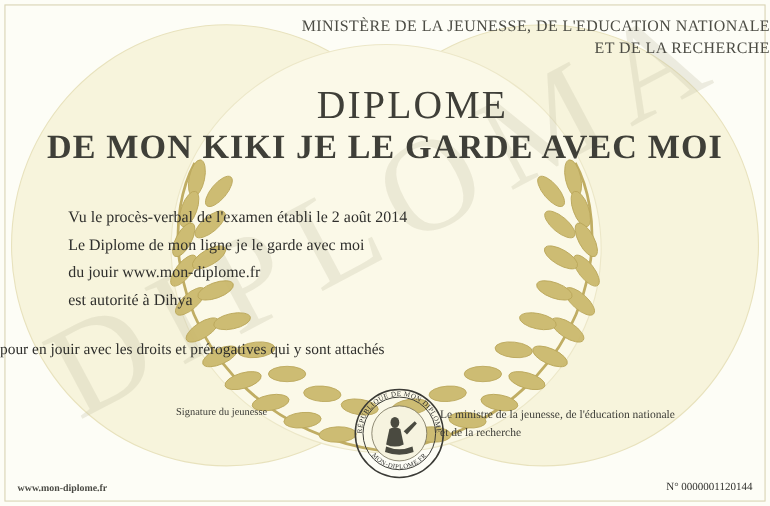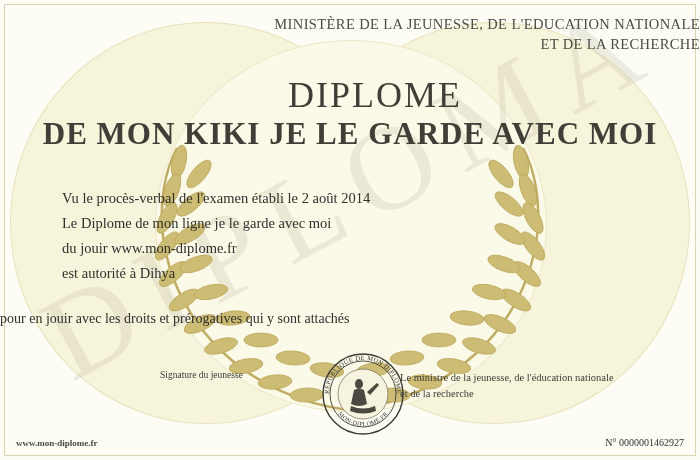--- a/index.html
+++ b/index.html
@@ -392,15 +392,15 @@
     </g>
     <text font-family="'Liberation Serif', serif" font-size="6.4" fill="#2f2f2c" letter-spacing="0.4">
       <textPath href="#sealTopArc" startOffset="50%" text-anchor="middle">RÉPUBLIQUE DE MON DIPLOME</textPath>
     </text>
     <text font-family="'Liberation Serif', serif" font-size="6" fill="#2f2f2c" letter-spacing="0.4">
       <textPath href="#sealBotArc" startOffset="50%" text-anchor="middle">MON-DIPLOME.FR</textPath>
     </text>
   </svg>
 
   <div class="footer-left">www.mon-diplome.fr</div>
-  <div class="footer-right">N° 0000001462927</div>
+  <div class="footer-right">N° 0000001120144</div>
 
 </div>
 
 </body></html>

